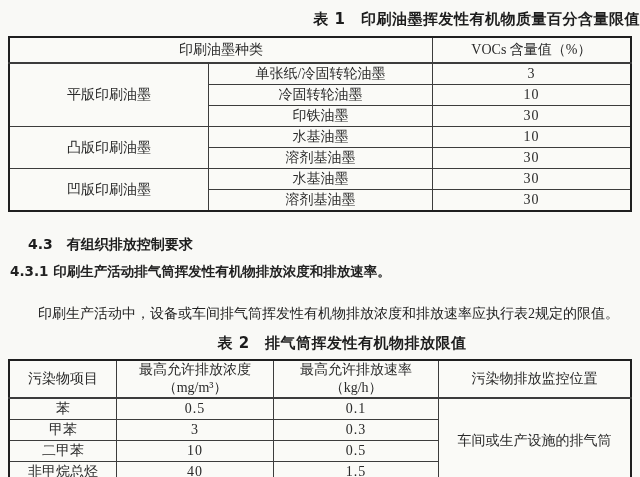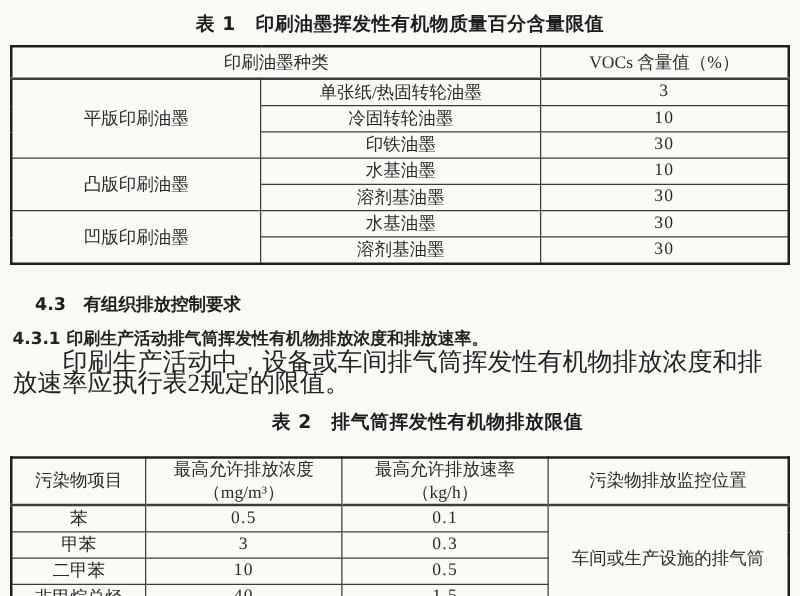--- a/index.html
+++ b/index.html
@@ -18,22 +18,22 @@
   }
   .tbl-title {
     text-align: center;
     font-family: "DejaVu Sans", "Liberation Sans", sans-serif;
     font-weight: bold;
     font-size: 15px;
     line-height: 18px;
     color: #1d1d1d;
     letter-spacing: 0.5px;
   }
-  .tbl-title.first { padding-top: 10px; margin-bottom: 8px; }
-  .tbl-title.second { margin-top: 12px; margin-bottom: 19px; padding-left: 44px; }
+  .tbl-title.first { padding-top: 10px; margin-bottom: 8px; text-align: right; }
+  .tbl-title.second { margin-top: 12px; margin-bottom: 7px; padding-left: 44px; }
   table.std {
     border-collapse: collapse;
     table-layout: fixed;
     margin-left: 8px;
     width: 624px;
     background: #fafaf7;
   }
   table.std td {
     border: 1px solid #3c3c3c;
     text-align: center;
@@ -60,23 +60,23 @@
   }
   .h431 {
     margin: 9px 0 0 10px;
     font-family: "DejaVu Sans", "Liberation Sans", sans-serif;
     font-weight: 600;
     font-size: 13.5px;
     line-height: 18px;
     color: #222;
   }
   .para {
-    margin: 2px 12px 0 10px;
+    margin: 25px 12px 0 10px;
     text-indent: 2em;
-    font-size: 20px;
+    font-size: 14px;
     line-height: 17px;
     color: #222;
   }
 </style>
 </head>
 <body>
 
 <div class="page">
 
   <div class="tbl-title first">表 1　印刷油墨挥发性有机物质量百分含量限值</div>
@@ -87,21 +87,21 @@
       <col style="width:223px">
       <col style="width:198px">
     </colgroup>
     <tbody>
       <tr class="hdr">
         <td colspan="2">印刷油墨种类</td>
         <td>VOCs 含量值（%）</td>
       </tr>
       <tr>
         <td rowspan="3">平版印刷油墨</td>
-        <td>单张纸/热固转轮油墨</td>
+        <td>单张纸/冷固转轮油墨</td>
         <td class="num">3</td>
       </tr>
       <tr>
         <td>冷固转轮油墨</td>
         <td class="num">10</td>
       </tr>
       <tr>
         <td>印铁油墨</td>
         <td class="num">30</td>
       </tr>

